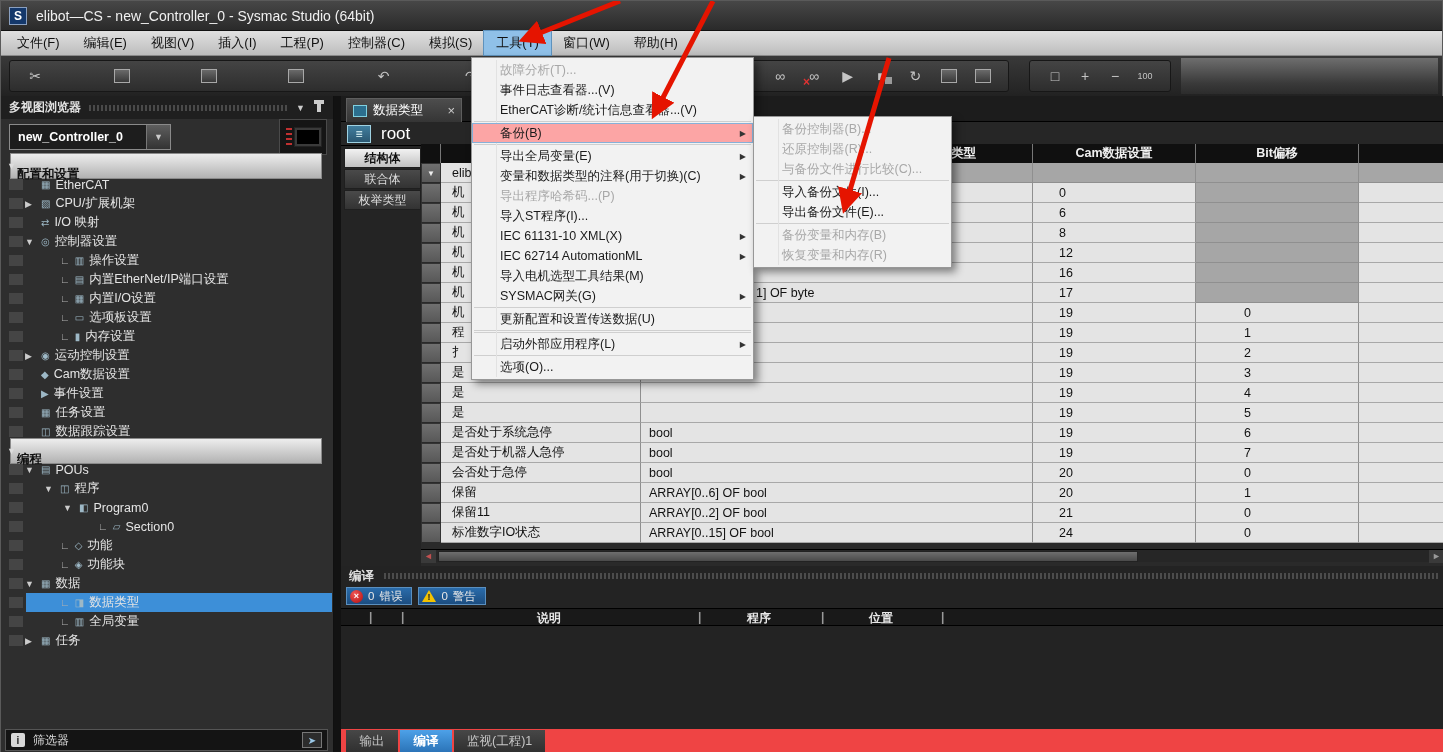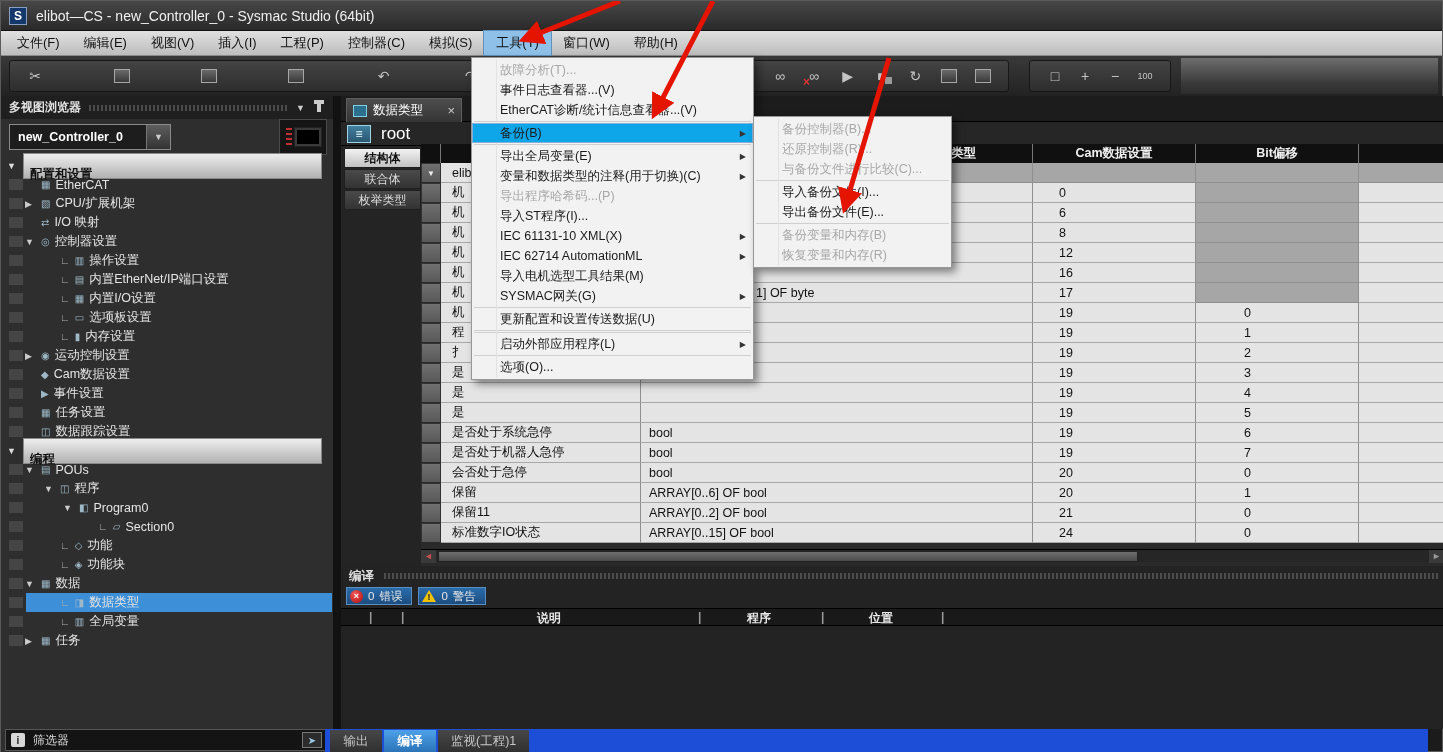--- a/index.html
+++ b/index.html
@@ -40,21 +40,21 @@
 .pin::before{content:"";position:absolute;left:-3px;top:-3px;width:10px;height:4px;background:#ccc}
 .sb-selrow{height:37px;position:relative}
 .sb-dd{position:absolute;left:8px;top:5px;width:162px;height:26px;background:#1d1d1d;border:1px solid #8a8a8a;color:#fff;font-size:12.5px;font-weight:bold;display:flex;align-items:center;padding-left:8px}
 .sb-dd .dbtn{margin-left:auto;width:24px;height:100%;background:linear-gradient(#5e5e5e,#333);display:flex;align-items:center;justify-content:center;border-left:1px solid #777}
 .sb-chip{position:absolute;right:6px;top:0;width:48px;height:36px;background:#151515;border:1px solid #4a4a4a;display:flex;align-items:center;justify-content:center;gap:3px}
 .sb-chip .cpu{width:26px;height:18px;background:#000;border:2px solid #3a3a3a;box-shadow:0 0 0 1px #222}
 .sb-chip .dots2{width:6px;height:18px;background:repeating-linear-gradient(#c03030 0 2px,transparent 2px 5px)}
 .tree{position:absolute;top:60px;left:0;right:1px}
 .tsection{height:19px;display:flex;align-items:center;position:relative}
 .tsection .exp{position:absolute;left:6px;font-size:9px;color:#ddd}
-.tsection .bar{margin-left:22px;flex:1;margin-right:10px;background:linear-gradient(#ededed,#b2b2b2);color:#111;font-weight:bold;font-size:12.5px;padding:12px 6px;border:1px solid #8a8a8a;height:17px;line-height:16px}
+.tsection .bar{margin-left:9px;flex:1;margin-right:10px;background:linear-gradient(#ededed,#b2b2b2);color:#111;font-weight:bold;font-size:12.5px;padding:12px 6px;border:1px solid #8a8a8a;height:17px;line-height:16px}
 .trow{height:19px;display:flex;align-items:center;font-size:12.5px;color:#e4e4e4;position:relative}
 .trow.selected{background:linear-gradient(90deg,transparent 25px,#3d8fd8 25px)}
 .trow .cb{position:absolute;left:8px;width:14px;height:11px;background:#454545}
 .trow .exp{position:absolute;font-size:9px;color:#ccc}
 .tcontent{display:flex;align-items:center;gap:5px}
 .br{color:#b0b0b0;font-size:10px}
 .ticon{color:#9db8c6;font-size:10px}
 .filterbar{position:absolute;left:4px;right:5px;bottom:2px;height:22px;background:#141414;border:1px solid #555;display:flex;align-items:center;color:#ddd;font-size:12px;gap:8px;padding:0 5px}
 .fi{width:14px;height:14px;background:#d8d8d8;color:#222;font-weight:bold;font-size:10px;display:flex;align-items:center;justify-content:center;border-radius:2px}
 .fpin{margin-left:auto;width:20px;height:16px;border:1px solid #777;background:#2c2c2c;color:#9ac8e8;display:flex;align-items:center;justify-content:center;font-size:10px}
@@ -101,33 +101,33 @@
 .bp-title{height:20px;display:flex;align-items:center;color:#ddd;font-size:12.5px;font-weight:bold;padding-left:8px;gap:10px}
 .bp-title .dots{flex:1;height:6px;margin-right:6px;background:repeating-linear-gradient(90deg,#4c4c4c 0 2px,transparent 2px 4px)}
 .badges{height:20px;display:flex;gap:6px;padding-left:5px;align-items:center}
 .badge{height:18px;background:linear-gradient(#2a6cab,#1c4d80);border:1px solid #5a8fbf;color:#e8e8e8;font-size:11.5px;display:flex;align-items:center;gap:5px;padding:0 9px 0 3px}
 .errdot{width:13px;height:13px;border-radius:50%;background:radial-gradient(circle at 35% 30%,#f05555,#b30e0e);color:#fff;font-size:9px;font-weight:bold;display:flex;align-items:center;justify-content:center;flex:none}
 .warn{width:0;height:0;border-left:7px solid transparent;border-right:7px solid transparent;border-bottom:12px solid #f2c200;position:relative;flex:none}
 .warn::after{content:"!";position:absolute;left:-2px;top:2px;font-size:9px;font-weight:bold;color:#222}
 .bhead{height:18px;background:#191919;color:#e8e8e8;font-size:12px;font-weight:bold;position:relative;border-top:1px solid #000;border-bottom:1px solid #000;margin-top:2px}
 .bsep{position:absolute;top:1px;color:#999}
 .bcol{position:absolute;top:1px;transform:translateX(-50%)}
-.btabs{position:absolute;left:324px;top:728px;width:1103px;height:24px;background:#1d4ed8;display:flex;gap:2px;padding:1px 0 1px 5px;align-items:stretch}
+.btabs{position:absolute;left:340px;top:728px;width:1103px;height:24px;background:#ef4444;display:flex;gap:2px;padding:1px 0 1px 5px;align-items:stretch}
 .btab{min-width:52px;padding:0 13px;display:flex;align-items:center;justify-content:center;background:linear-gradient(#474747,#303030);color:#c6c6c6;font-size:12.5px}
 .btab.active{background:linear-gradient(#4da1e8,#2b74b8);color:#fff;font-weight:bold}
 
 
 .menu,.submenu{position:absolute;background:#f2f2f2;border:1px solid #979797;box-shadow:4px 4px 8px rgba(0,0,0,.45);padding:2px 0;font-size:12.5px;color:#1a1a1a;z-index:50}
 .menu{left:470px;top:56px;width:283px}
 .submenu{left:752px;top:115px;width:199px;z-index:51}
 .menu::before,.submenu::before{content:"";position:absolute;left:24px;top:2px;bottom:2px;width:1px;background:#e2e2e2}
 .mi{height:20px;display:flex;align-items:center;padding:0 8px 0 28px;position:relative}
 .mi .arrow{position:absolute;right:7px;font-size:8px;color:#333}
 .mi.disabled{color:#a8a8a8}
-.mi.hl{background:#0ea5e9;outline:1px solid #86b0d8;outline-offset:-1px}
+.mi.hl{background:#fca5a5;outline:1px solid #86b0d8;outline-offset:-1px}
 .msep{height:1px;background:#cfcfcf;margin:1px 2px}
 
 
 .arrows{position:absolute;left:0;top:0;z-index:99;pointer-events:none}
 </style>
 </head>
 <body>
 
 <div id="app">
 

